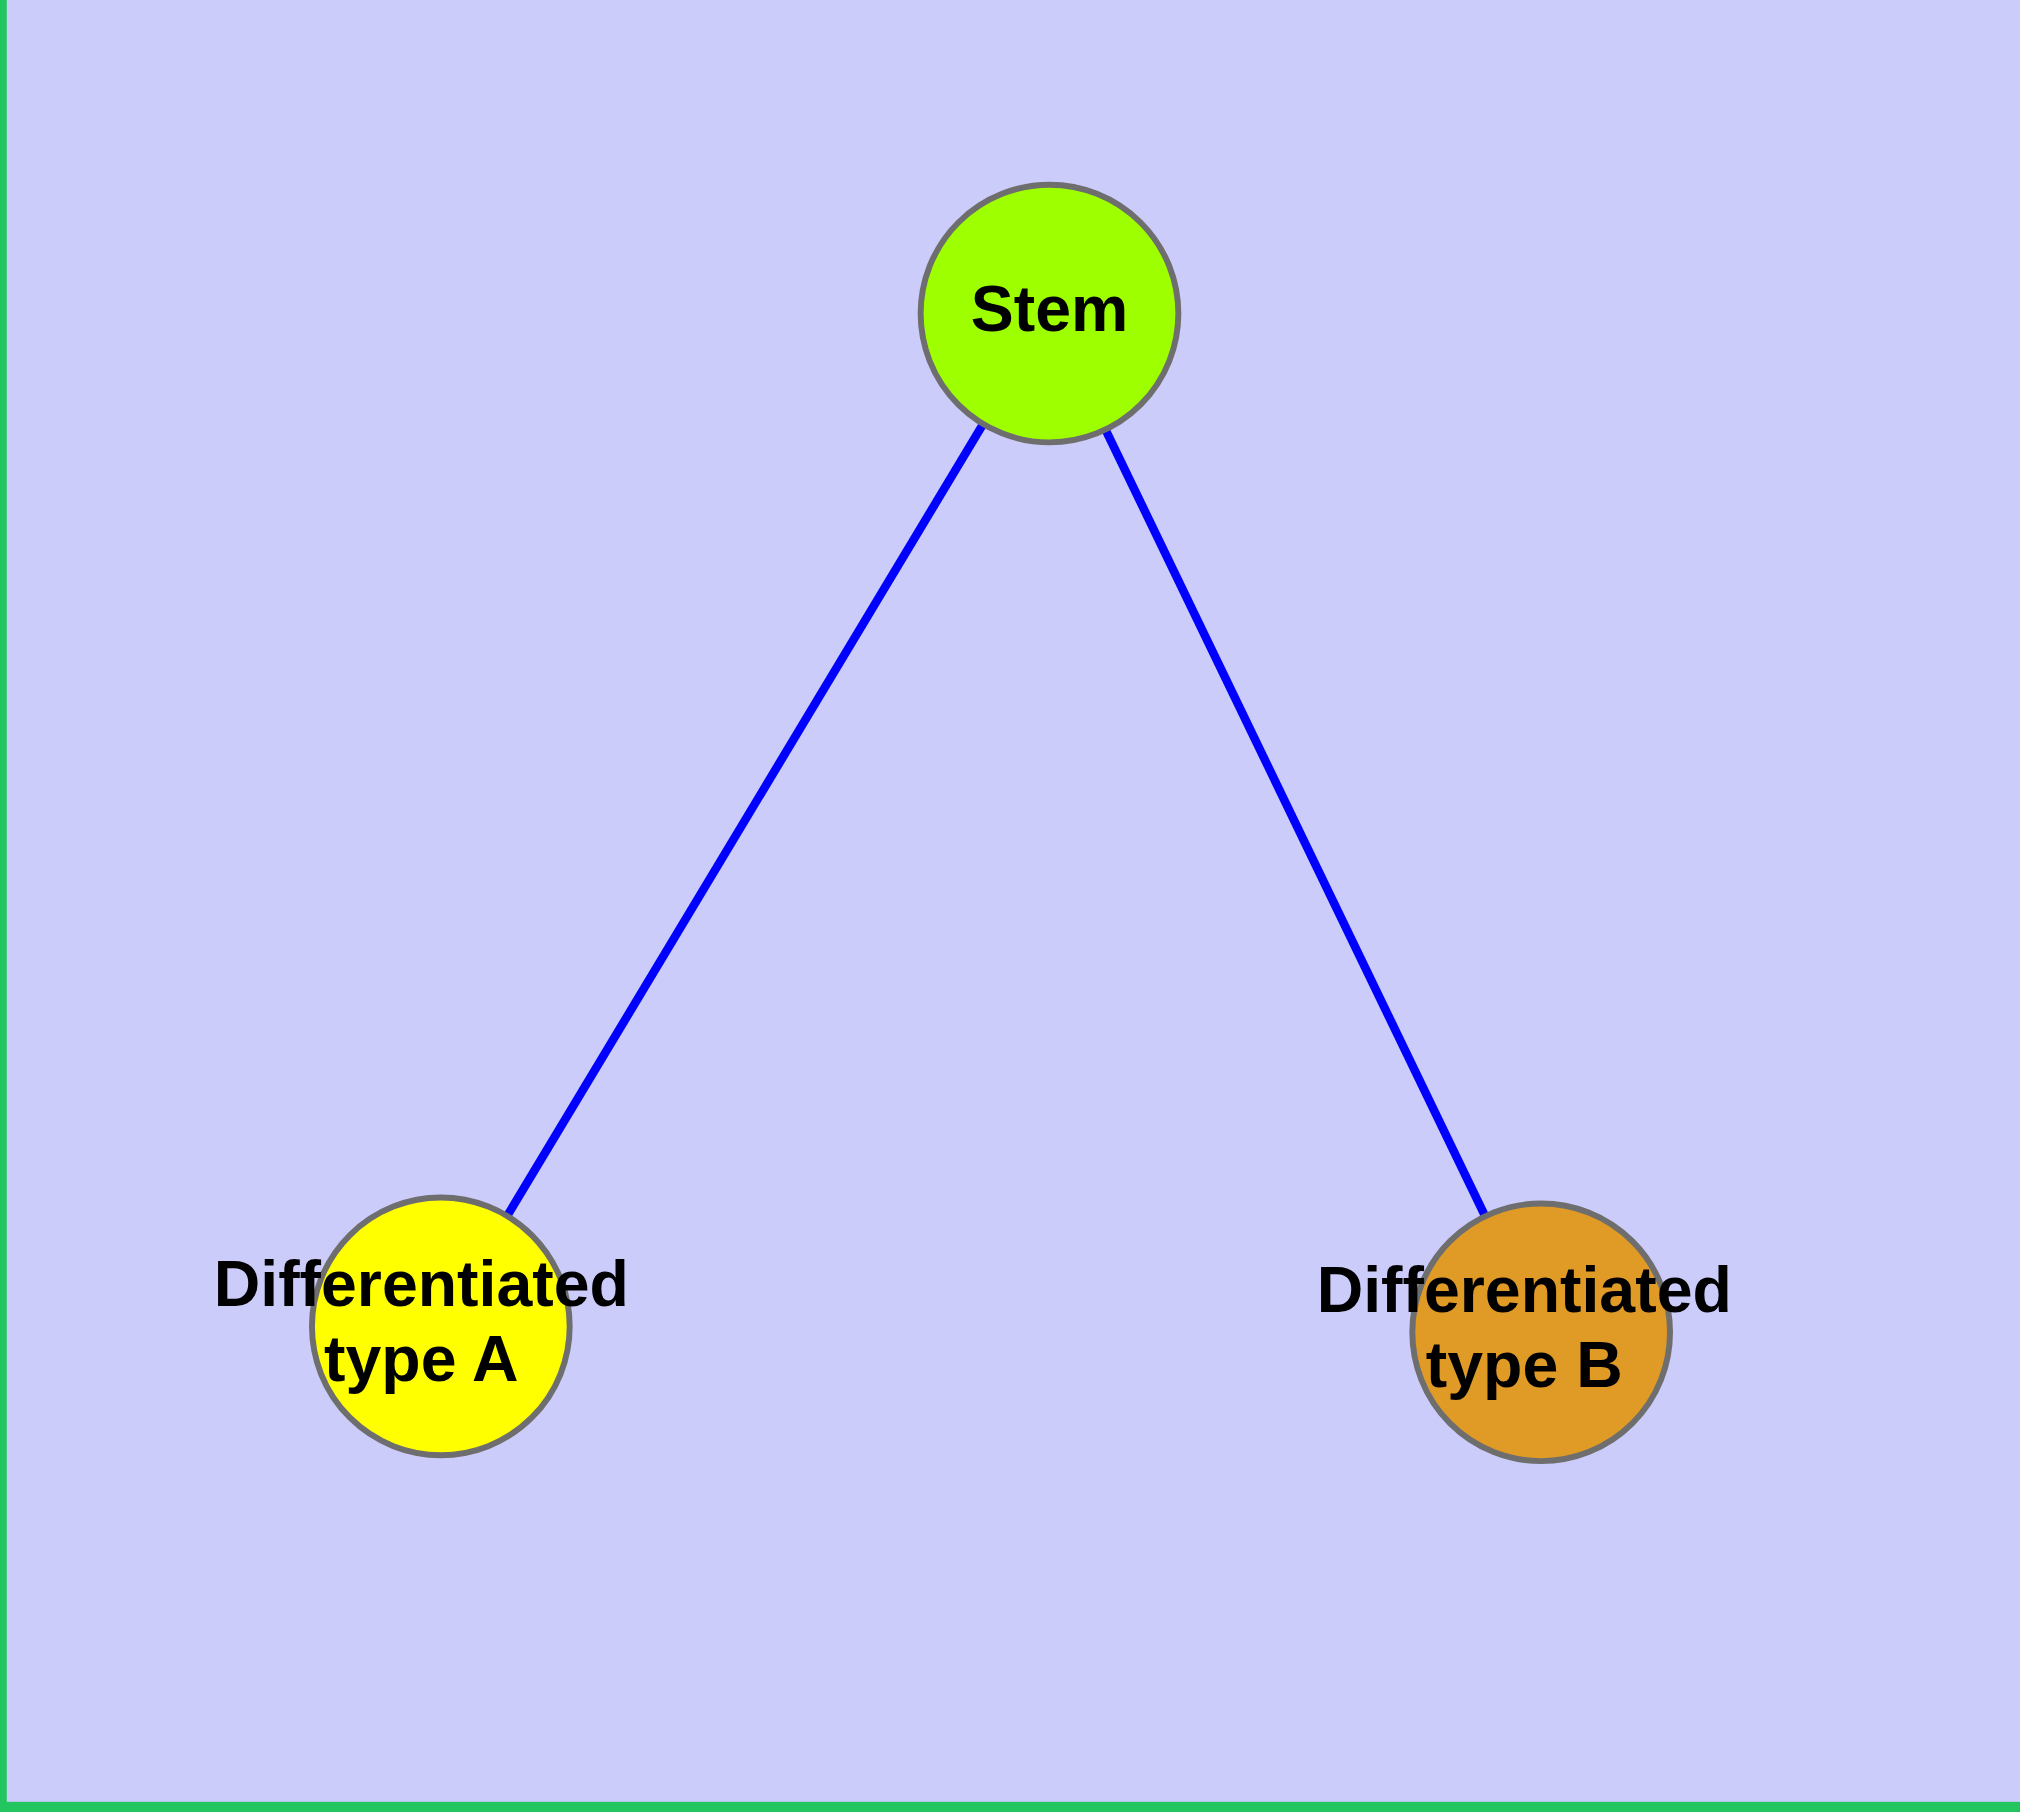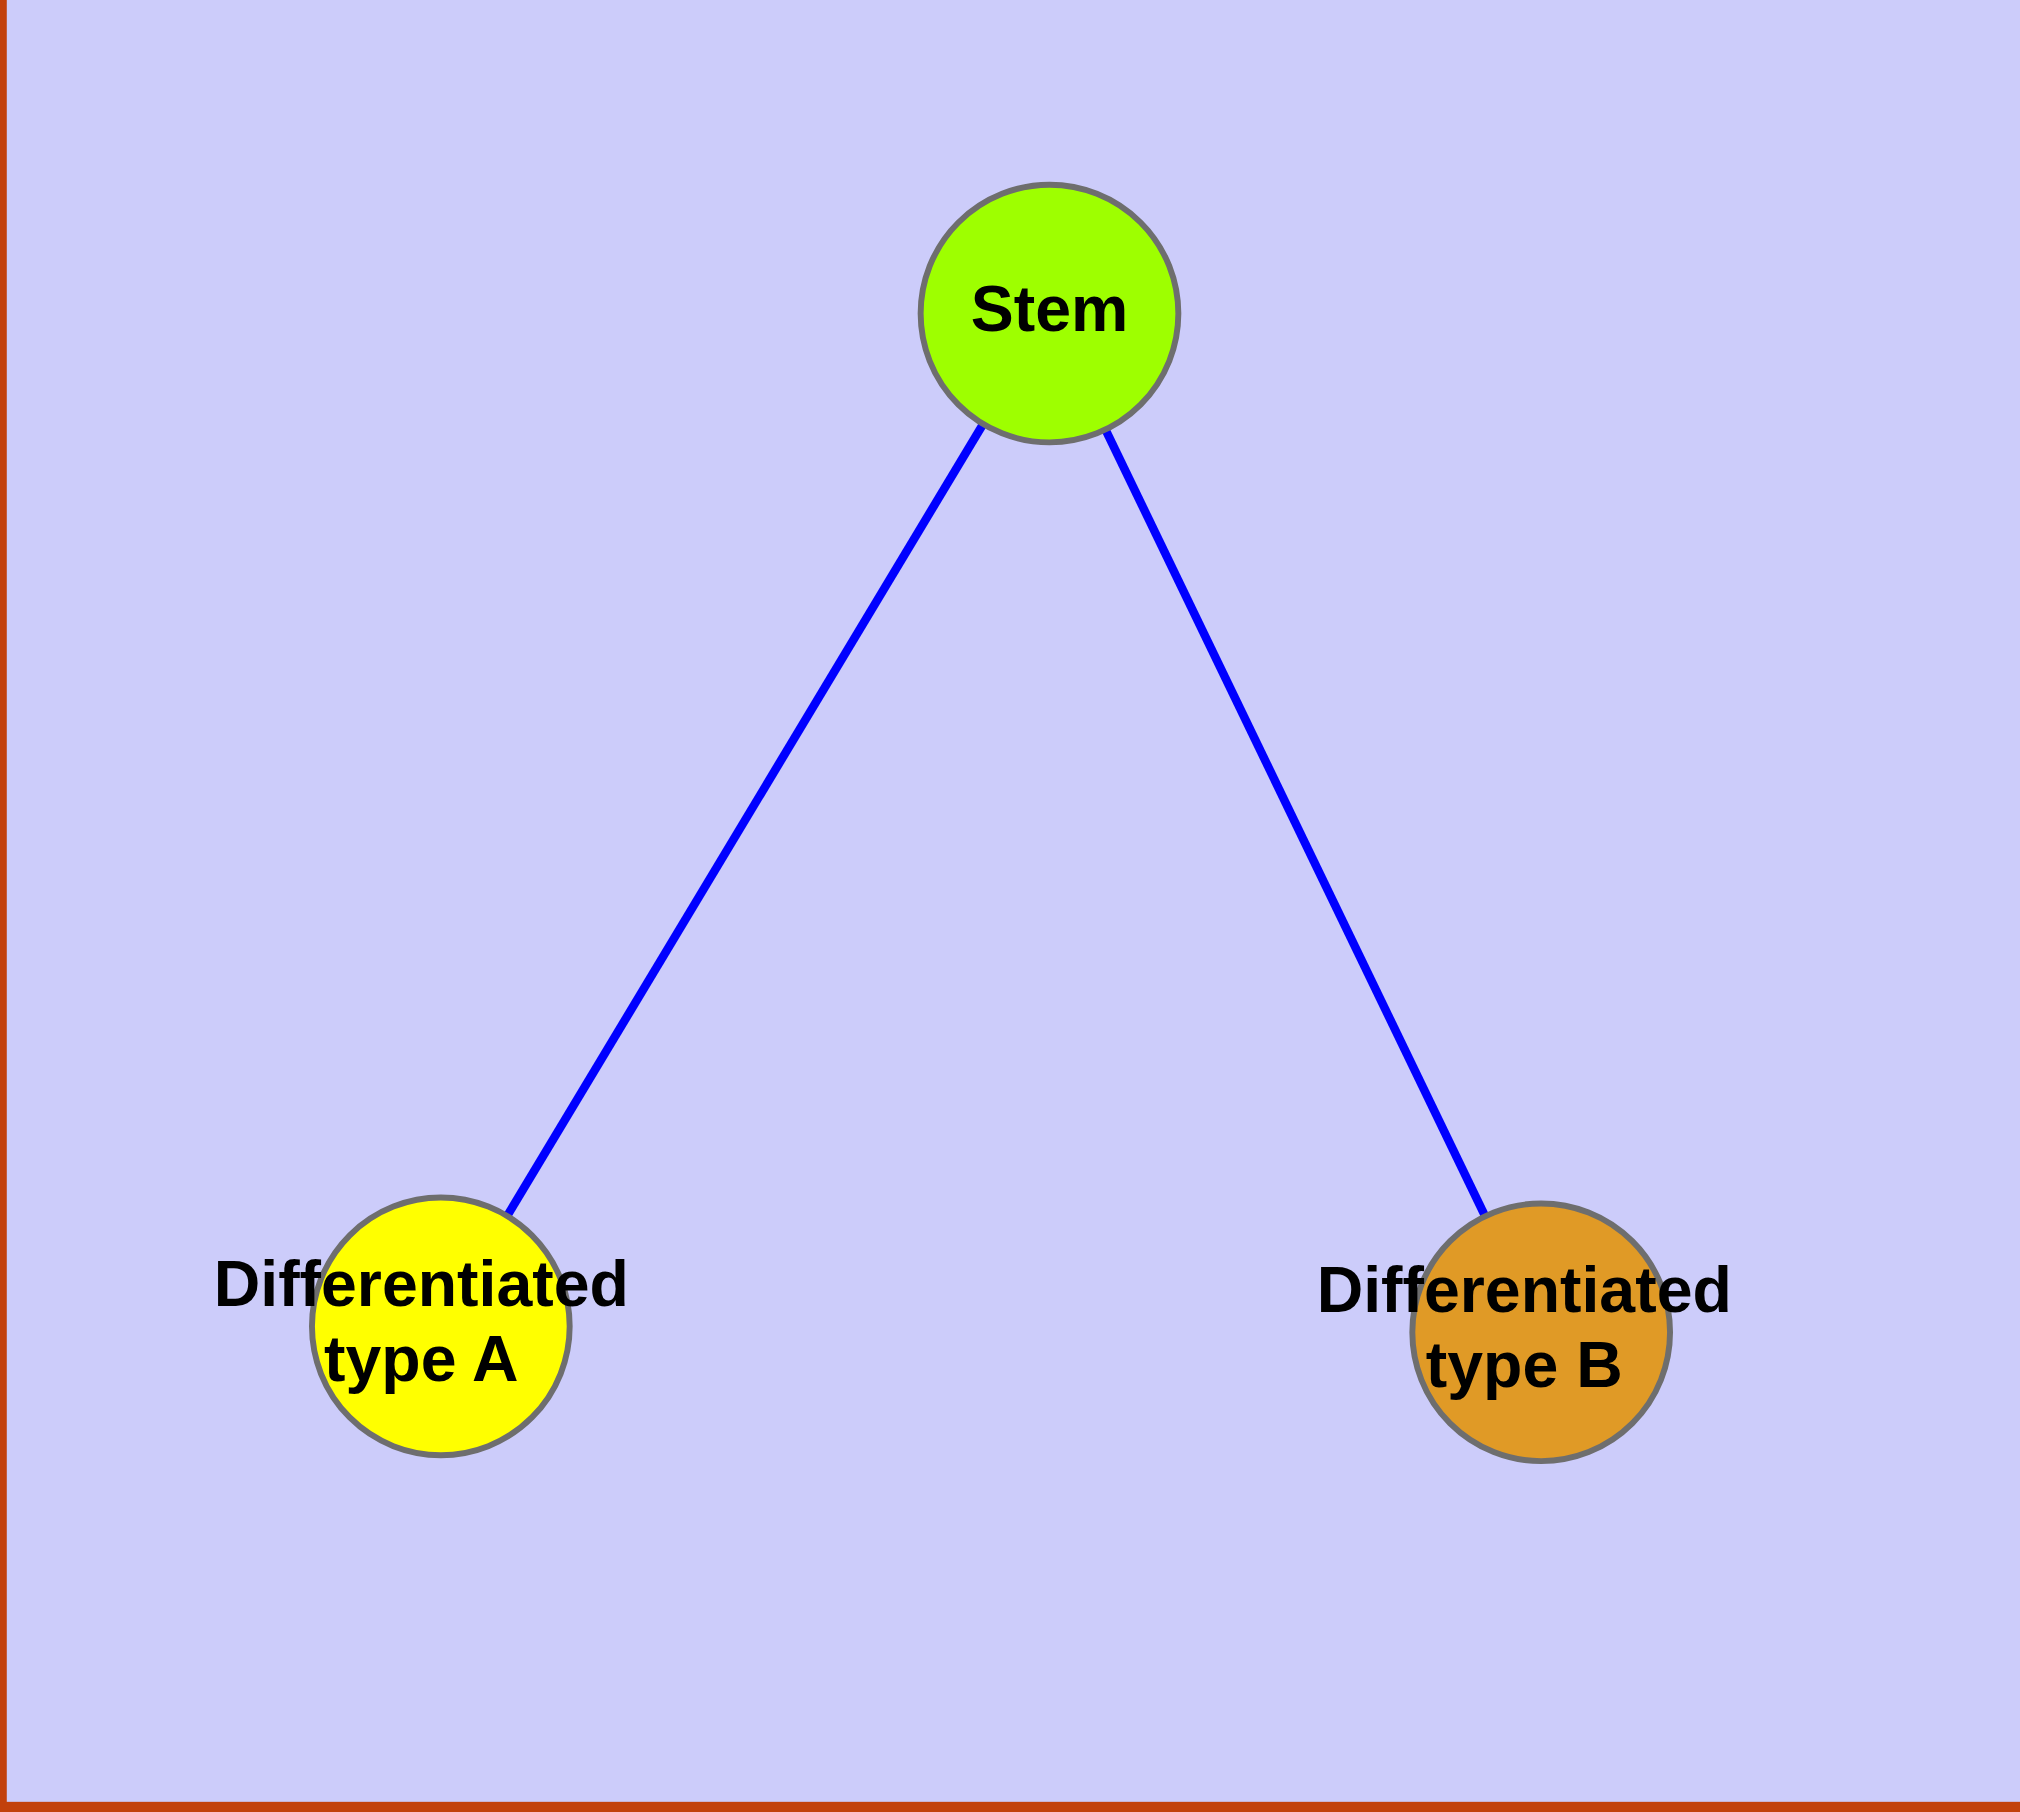--- a/index.html
+++ b/index.html
@@ -33,21 +33,21 @@
     font-weight: bold;
     fill: #000000;
     dominant-baseline: middle;
     text-anchor: middle;
     paint-order: normal;
   }
 </style>
 </head>
 <body>
 
-<div id="canvas-root" style="background: #c2410c;">
+<div id="canvas-root" style="background: #22c55e;">
   <svg id="graph-svg" viewBox="0 0 2384 2138" preserveAspectRatio="none" xmlns="http://www.w3.org/2000/svg">
     <rect id="bg-rect" x="8" y="0" width="2376" height="2126" fill="#ccccfa"></rect>
     <g id="edge-layer">
         <line x1="1238" y1="370" x2="520" y2="1565" stroke="#0000ff" stroke-width="10" stroke-linecap="butt"></line>
         <line x1="1238" y1="370" x2="1818" y2="1572" stroke="#0000ff" stroke-width="10" stroke-linecap="butt"></line>
       </g>
     <g id="node-layer">
         <g>
           <circle cx="1238" cy="370" r="152" fill="#9eff00" stroke="#6e6e6e" stroke-width="7"></circle>
           <text class="node-label" x="1238" y="370" font-size="76" fill="#000000"><tspan x="1238" y="370">Stem</tspan></text>

